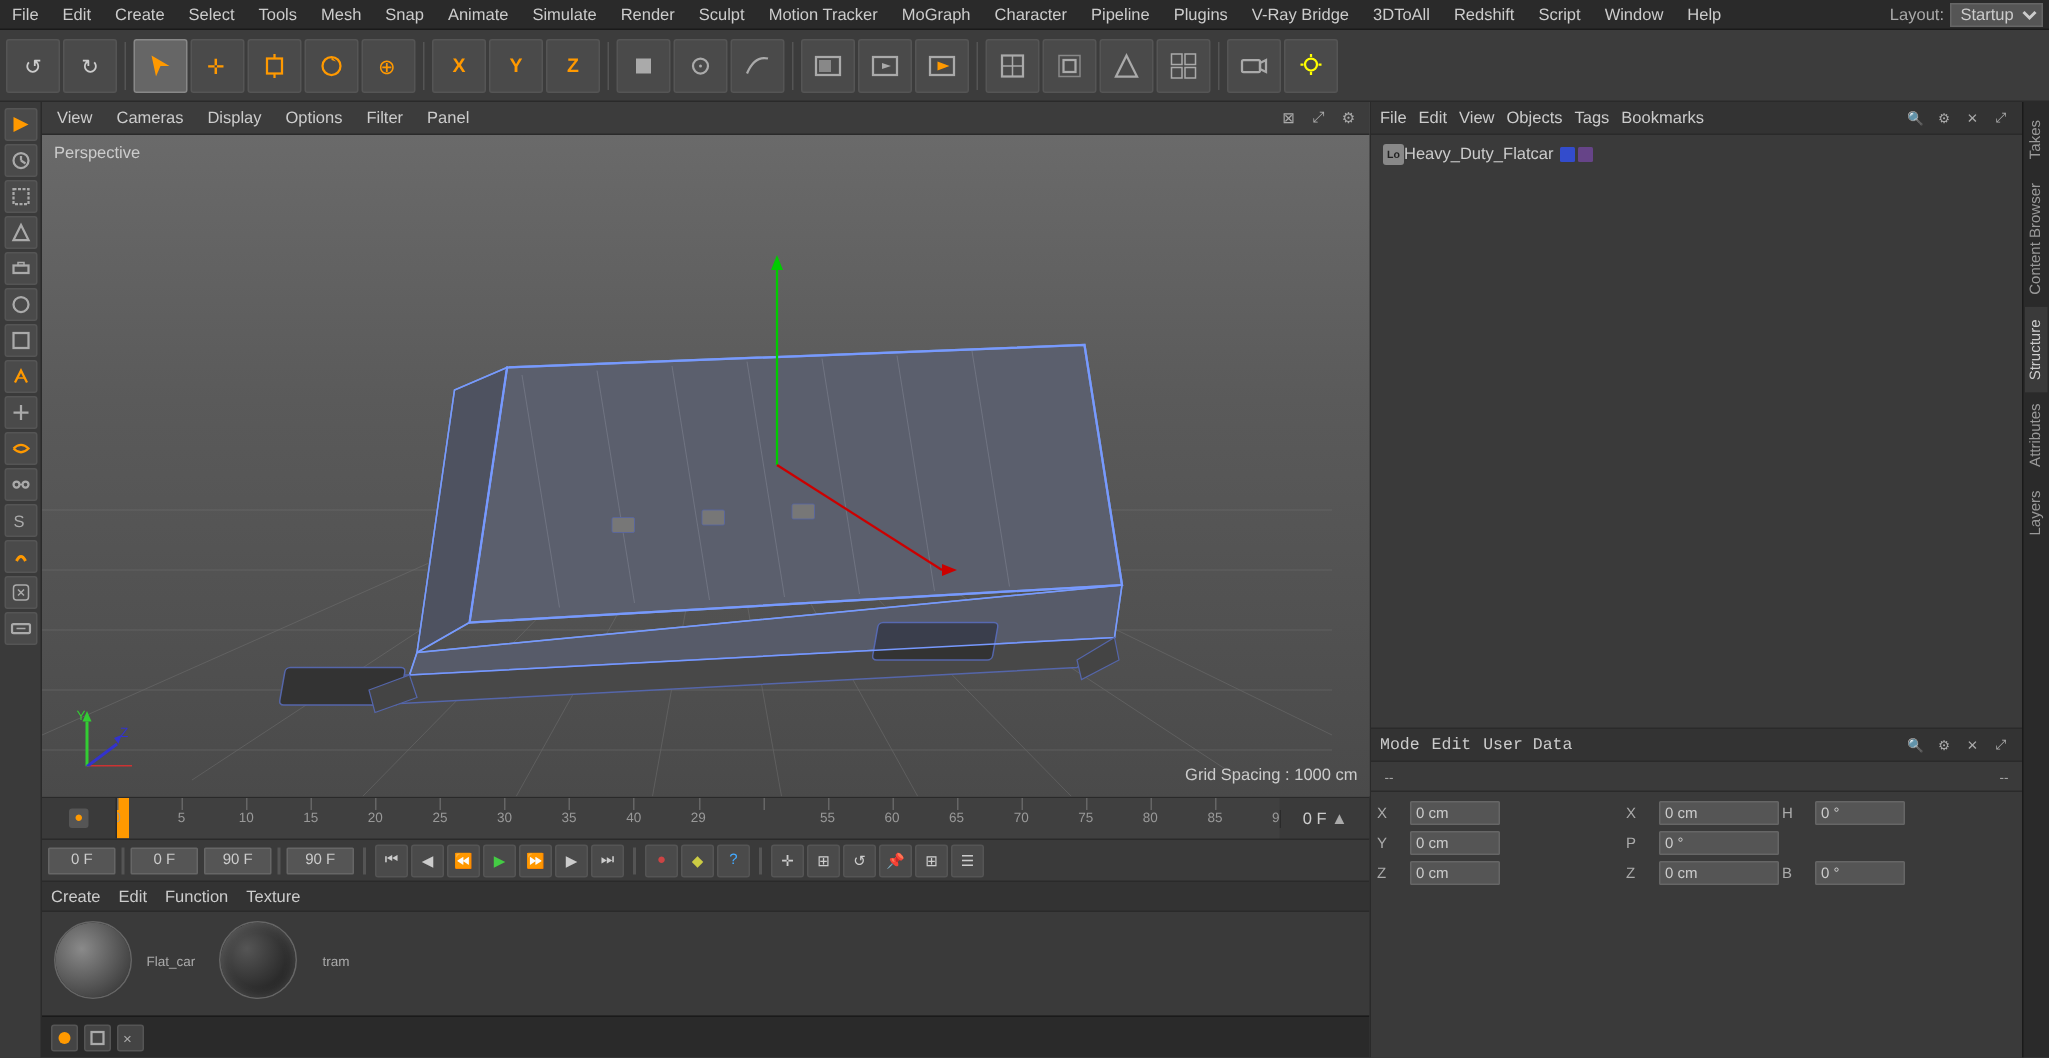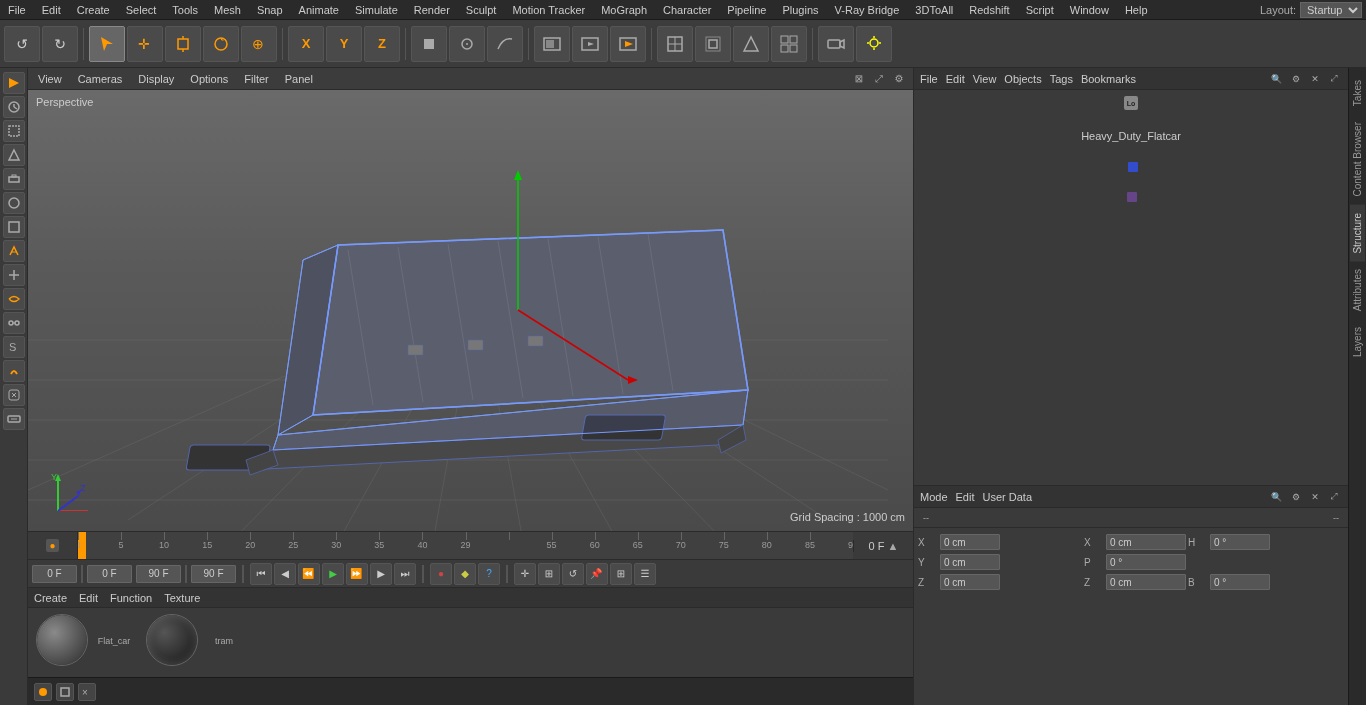--- a/index.html
+++ b/index.html
@@ -393,23 +393,22 @@
       font-size: 9px;
       border-radius: 1px;
     }
     #om-content {
       padding: 4px;
     }
     .om-object-row {
       display: flex;
       align-items: center;
       padding: 2px 4px;
-      gap: 20px;
-      cursor: pointer;
-      flex-direction: column;
+      gap: 0;
+      cursor: pointer;
     }
     .om-icon {
       width: 14px;
       height: 14px;
       background: #666;
       border-radius: 2px;
       flex-shrink: 0;
       display: flex;
       align-items: center;
       justify-content: center;
@@ -430,21 +429,21 @@
     }
     #attr-header {
       height: 22px;
       background: #333;
       display: flex;
       align-items: center;
       padding: 0 6px;
       gap: 8px;
       border-bottom: 1px solid #2a2a2a;
     }
-    .attr-menu { color: #ccc; cursor: pointer; font-size: 11px; }
+    .attr-menu { color: #ccc; cursor: pointer; font-size: 11px; font-family: Liberation Mono, monospace; }
     #attr-toolbar {
       height: 20px;
       background: #3a3a3a;
       display: flex;
       align-items: center;
       padding: 0 4px;
       border-bottom: 1px solid #2a2a2a;
       gap: 2px;
     }
     .attr-tool-btn {

